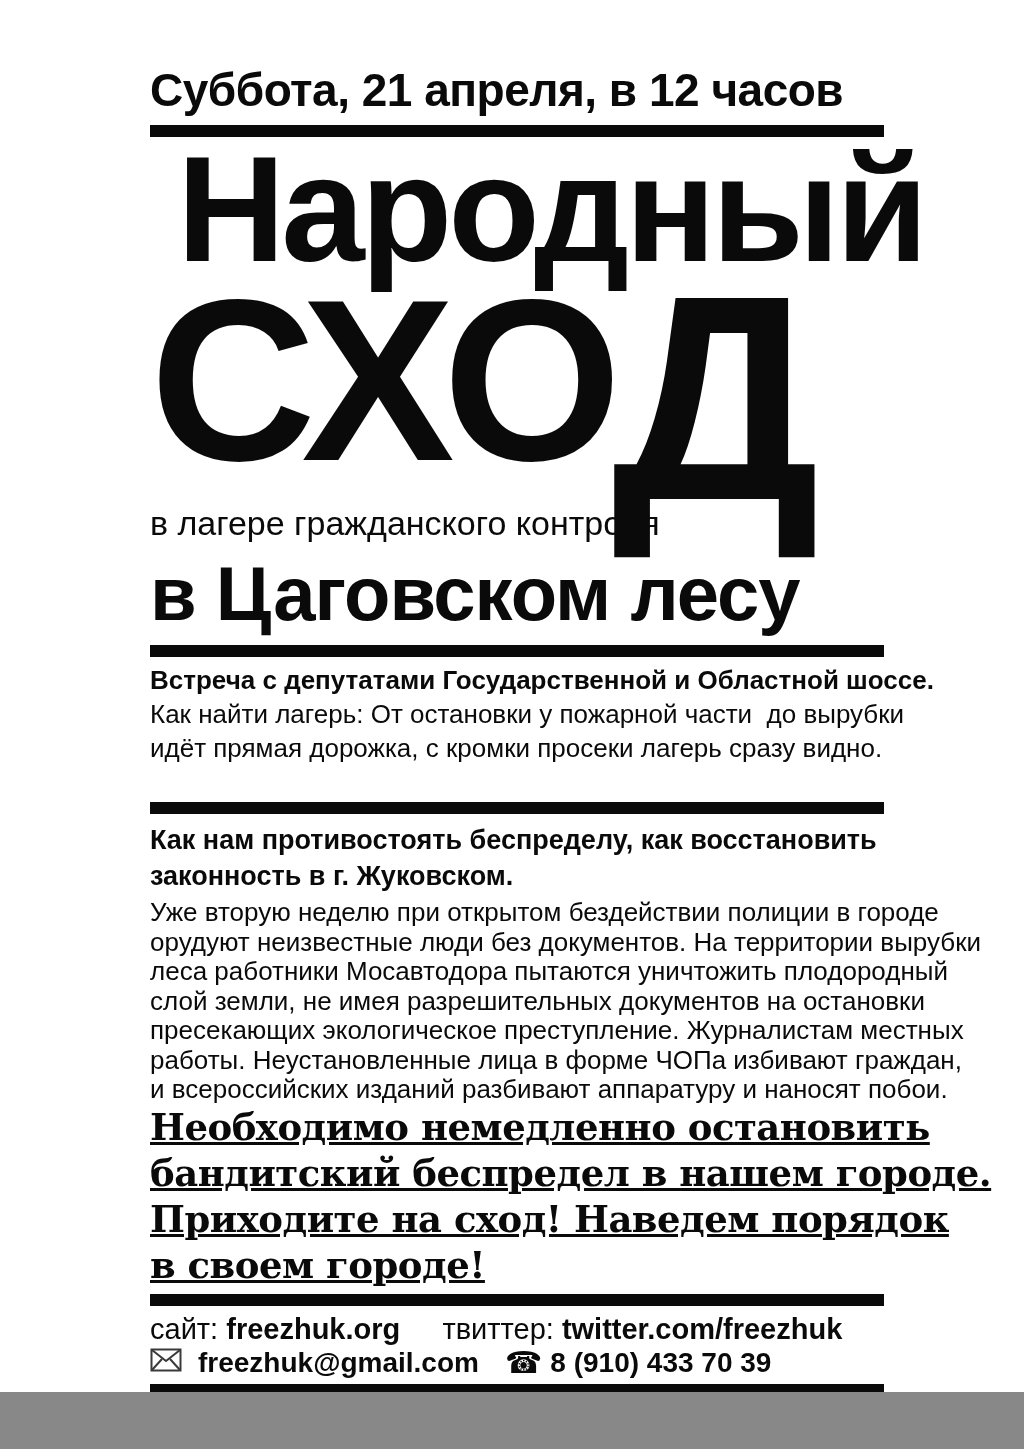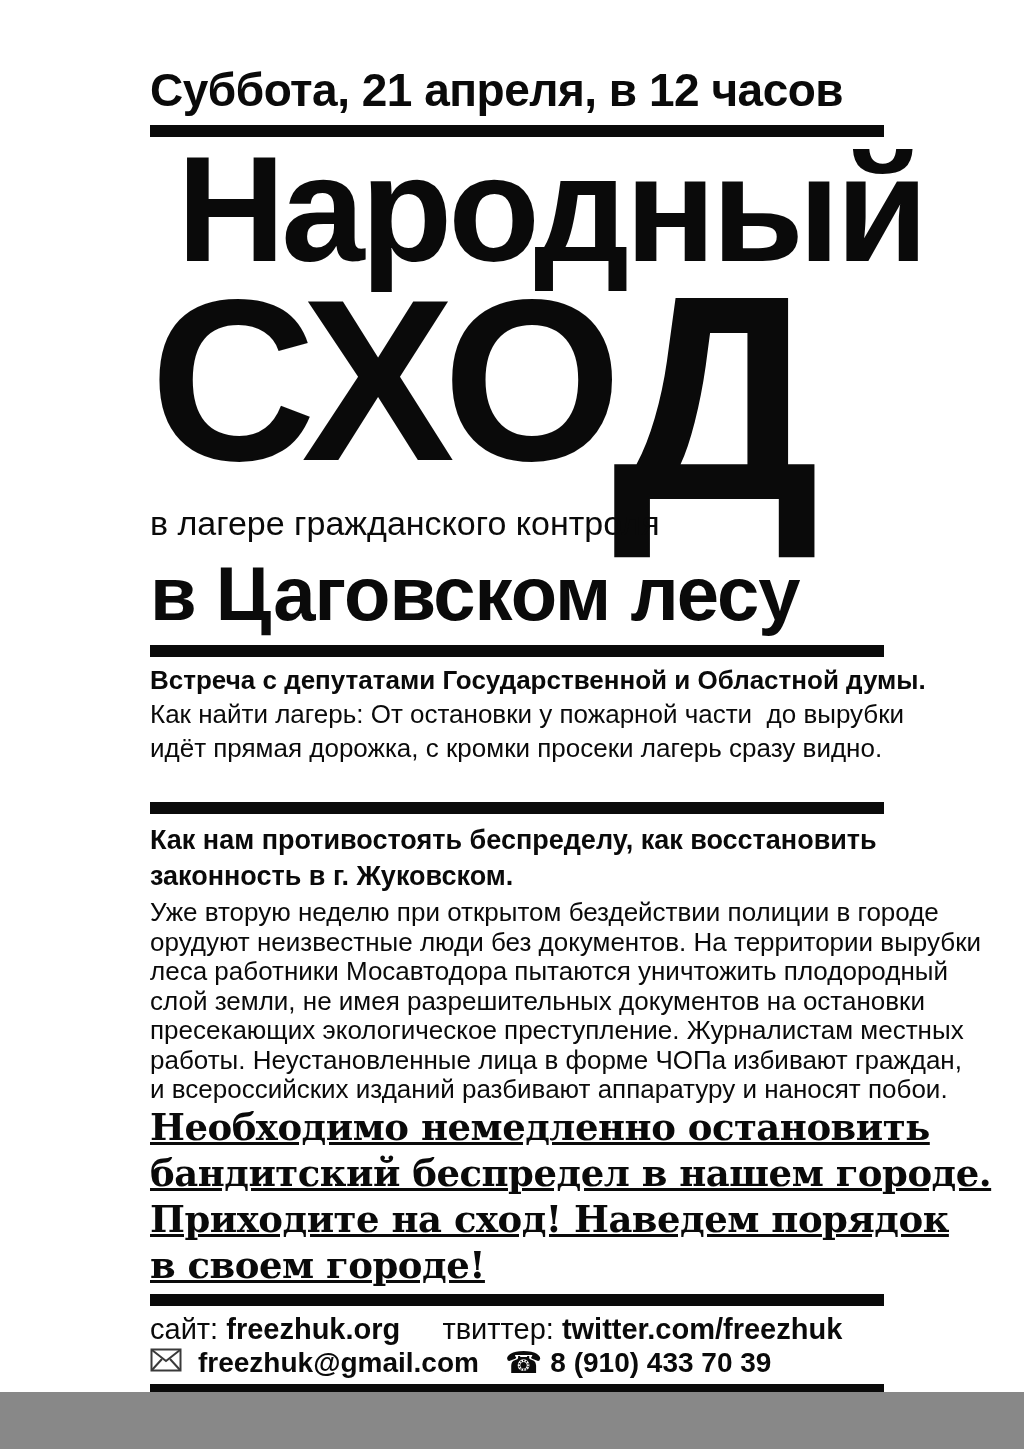--- a/index.html
+++ b/index.html
@@ -66,21 +66,21 @@
     <span class="p1">СХО</span>
       <span class="p2">Д</span>
   </div>
 
   <div class="abs sub1">в лагере гражданского контроля</div>
   <div class="abs sub2">в Цаговском лесу</div>
 
   <div class="abs rule rule2"></div>
 
   <div class="abs meeting">
-    <div class="line b">Встреча с депутатами Государственной и Областной думы.</div>
+    <div class="line b">Встреча с депутатами Государственной и Областной шоссе.</div>
     <div class="line">Как найти лагерь: От остановки у пожарной части  до вырубки</div>
     <div class="line">идёт прямая дорожка, с кромки просеки лагерь сразу видно.</div>
   </div>
 
   <div class="abs rule rule3"></div>
 
   <div class="abs heading">
     <div class="line">Как нам противостоять беспределу, как восстановить</div>
     <div class="line">законность в г. Жуковском.</div>
   </div>

